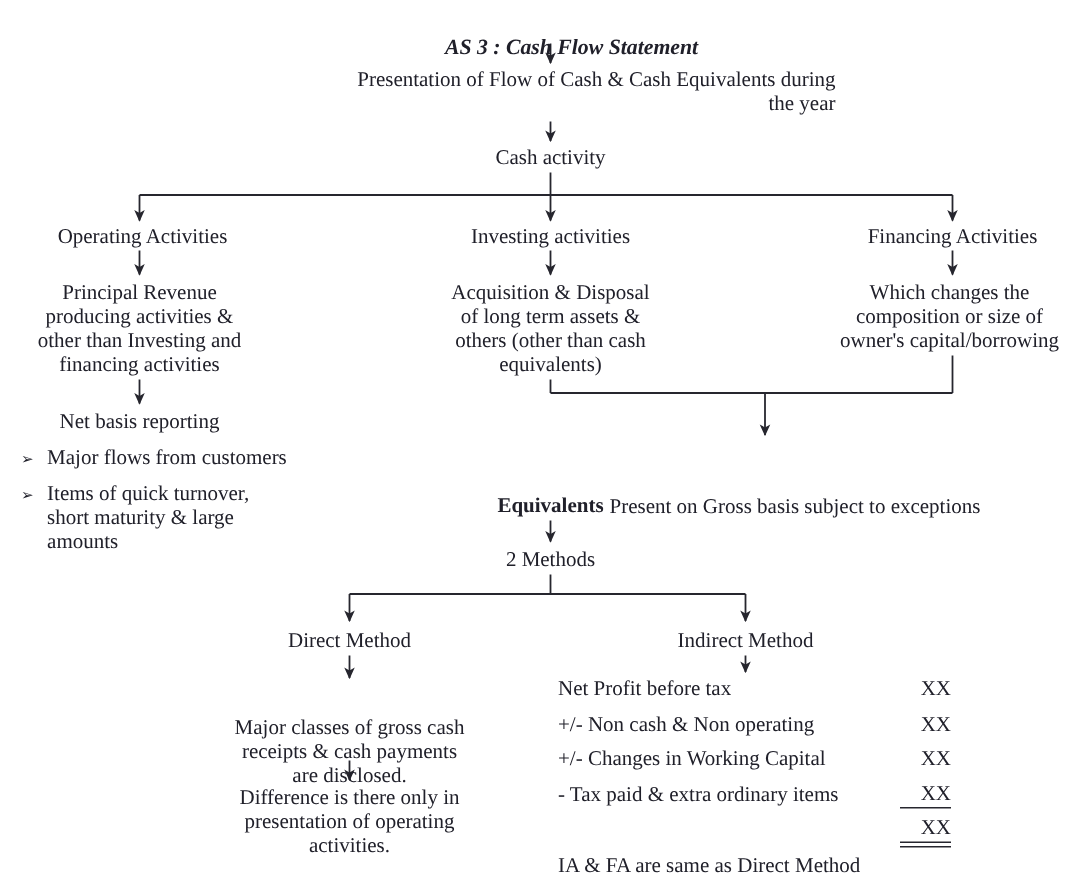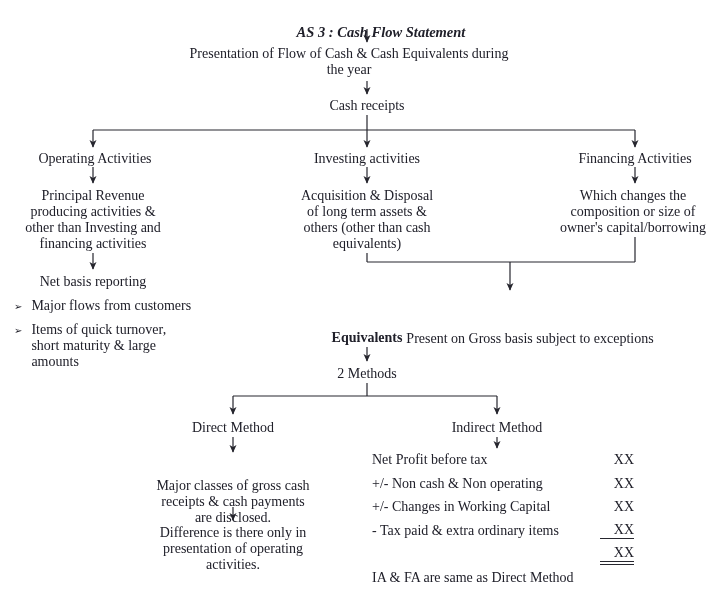--- a/index.html
+++ b/index.html
@@ -104,24 +104,24 @@
     <line x1="497" y1="396" x2="497" y2="414" marker-end="url(#arrow)"></line>
 
     <line x1="233" y1="437" x2="233" y2="452" marker-end="url(#arrow)"></line>
     <line x1="233" y1="507" x2="233" y2="520" marker-end="url(#arrow)"></line>
 
     <line x1="497" y1="437" x2="497" y2="448" marker-end="url(#arrow)"></line>
   </svg>
 
   <div class="node center bold italic title" style="left:251px; top:8px; width:260px;margin-top:16px;">AS 3 : Cash Flow Statement</div>
 
-  <div class="node center pre" style="left:159px; top:46px; width:380px;">Presentation of Flow of Cash &amp; Cash Equivalents during
+  <div class="node center pre" style="left:177px; top:46px; width:380px;text-align:right;">Presentation of Flow of Cash &amp; Cash Equivalents during
 the year</div>
 
-  <div class="node center" style="left:307px; top:98px; width:120px;">Cash receipts</div>
+  <div class="node center" style="left:307px; top:98px; width:120px;">Cash activity</div>
 
   <div class="node center" style="left:15px; top:151px; width:160px;">Operating Activities</div>
   <div class="node center" style="left:287px; top:151px; width:160px;">Investing activities</div>
   <div class="node center" style="left:555px; top:151px; width:160px;">Financing Activities</div>
 
   <div class="node center pre" style="left:3px; top:188px; width:180px;">Principal Revenue
 producing activities &amp;
 other than Investing and
 financing activities</div>
   <div class="node center pre" style="left:277px; top:188px; width:180px;">Acquisition &amp; Disposal

